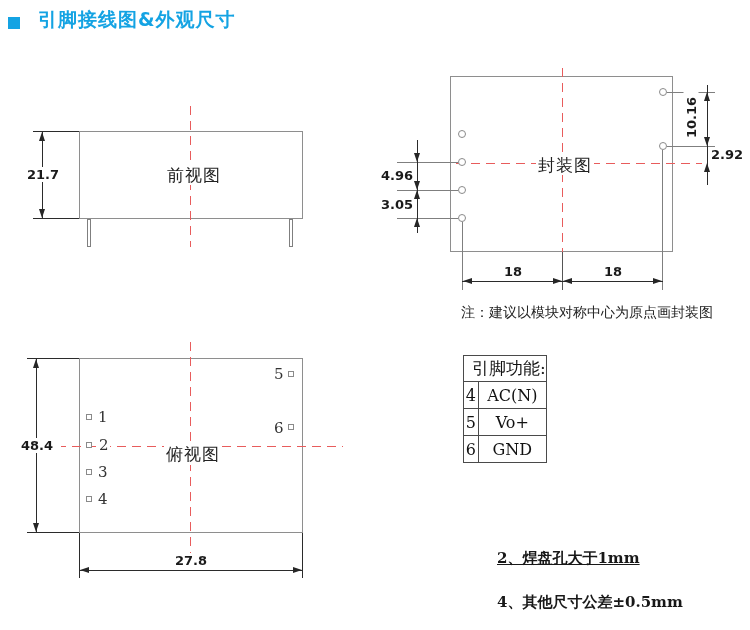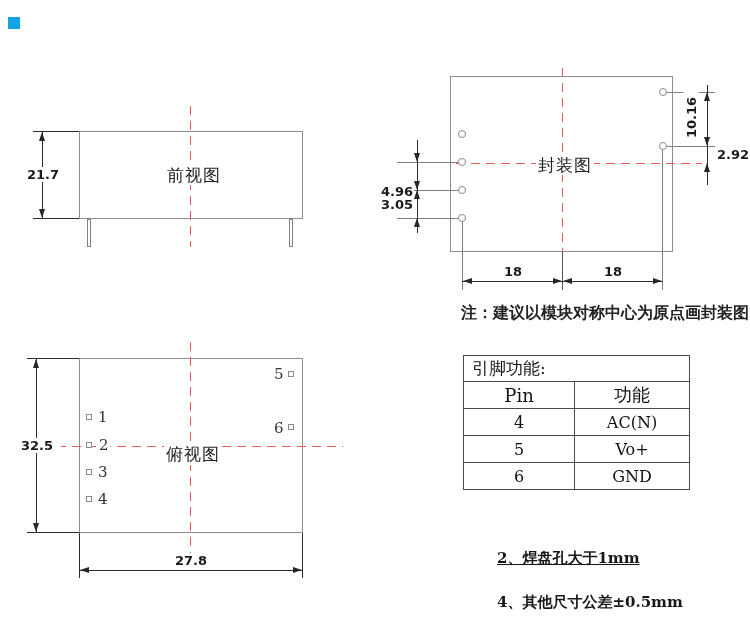--- a/index.html
+++ b/index.html
@@ -26,41 +26,42 @@
   .pcirc{position:absolute;width:8px;height:8px;border:1px solid #8a8a8a;border-radius:50%;background:#fff;box-sizing:border-box;}
   .psq{position:absolute;width:6px;height:6px;border:1px solid #8a8a8a;background:#fff;box-sizing:border-box;}
   
   .dim{position:absolute;font-family:"DejaVu Sans",sans-serif;font-weight:700;font-size:13px;
        color:#1a1a1a;background:#fff;text-align:center;line-height:15px;padding:0 1px;}
   .cjk{position:absolute;font-family:"DejaVu Serif",serif;font-size:17px;color:#222;
        background:#fff;line-height:19px;letter-spacing:1px;padding:0 2px;}
   .pinnum{position:absolute;font-family:"DejaVu Serif",serif;font-size:15px;color:#333;line-height:16px;}
   .note{position:absolute;font-family:"DejaVu Serif",serif;font-size:15px;font-weight:600;
         color:#181818;line-height:18px;white-space:nowrap;}
-  .pknote{position:absolute;font-family:"DejaVu Serif",serif;font-size:16px;font-weight:700;
+  .pknote{position:absolute;font-family:"DejaVu Serif",serif;font-size:14px;font-weight:400;
         color:#222;line-height:17px;white-space:nowrap;}
   .rot{transform:rotate(-90deg);}
   
   .bullet{position:absolute;left:8px;top:17px;width:12px;height:12px;background:#14a3e3;}
   .title{position:absolute;left:38px;top:7px;font-size:19px;font-weight:700;color:#14a3e3;
          font-family:"DejaVu Sans",sans-serif;letter-spacing:1px;}
   
   .pintable{position:absolute;left:463px;top:355px;border-collapse:collapse;table-layout:fixed;}
   .pintable td{border:1px solid #4a4a4a;font-family:"DejaVu Serif",serif;color:#111;
                text-align:center;vertical-align:middle;padding:0;}
   .pintable td.ttl{text-align:left;padding-left:8px;font-size:17px;}
   .pintable td.hd{font-size:18px;}
   .pintable td.cell{font-size:16px;}
 </style>
 </head>
 <body>
 
 <div class="canvas">
 
   <div class="bullet"></div>
+  <div class="title">引脚接线图&amp;外观尺寸</div>
 
   <div class="drect" style="left:79px;top:131px;width:224px;height:88px;"></div>
   <div class="redv" style="left:190px;top:106px;height:141px;"></div>
 
   <div class="drect" style="left:87px;top:219px;width:4px;height:28px;border-width:1px;border-color:#7f7f7f;"></div>
   <div class="drect" style="left:289px;top:219px;width:4px;height:28px;border-width:1px;border-color:#7f7f7f;"></div>
 
   <div class="hline" style="left:33px;top:131px;width:46px;"></div>
   <div class="hline" style="left:33px;top:218px;width:46px;"></div>
   <div class="vline" style="left:42px;top:131px;height:88px;"></div>
@@ -88,29 +89,29 @@
   <div class="ghline" style="left:667px;top:146px;width:48px;"></div>
   <div class="gvline" style="left:662px;top:150px;height:140px;"></div>
   <div class="gvline" style="left:462px;top:222px;height:68px;"></div>
   <div class="vline" style="left:562px;top:252px;height:38px;background:#555;"></div>
 
   <div class="vline" style="left:417px;top:140px;height:93px;"></div>
   <div class="ar ar-down" style="left:413.5px;top:153px;"></div>
   <div class="ar ar-down" style="left:413.5px;top:181px;"></div>
   <div class="ar ar-up" style="left:413.5px;top:190px;"></div>
   <div class="ar ar-up" style="left:413.5px;top:218px;"></div>
-  <div class="dim" style="left:368px;top:168px;width:44px;text-align:right;margin-top:16px;">4.96</div>
+  <div class="dim" style="left:368px;top:168px;width:44px;text-align:right;">4.96</div>
   <div class="dim" style="left:368px;top:197px;width:44px;text-align:right;">3.05</div>
 
   <div class="vline" style="left:707px;top:85px;height:100px;"></div>
   <div class="ar ar-up" style="left:703.5px;top:92px;"></div>
   <div class="ar ar-down" style="left:703.5px;top:137px;"></div>
   <div class="ar ar-up" style="left:703.5px;top:163px;"></div>
   <div class="dim rot" style="left:665px;top:110px;width:50px;">10.16</div>
-  <div class="dim" style="left:710px;top:147px;width:38px;text-align:right;">2.92</div>
+  <div class="dim" style="left:710px;top:147px;width:38px;text-align:left;">2.92</div>
 
   <div class="hline" style="left:462px;top:281px;width:201px;"></div>
   <div class="ar ar-left" style="left:463px;top:277.5px;"></div>
   <div class="ar ar-right" style="left:553px;top:277.5px;"></div>
   <div class="ar ar-left" style="left:563px;top:277.5px;"></div>
   <div class="ar ar-right" style="left:653px;top:277.5px;"></div>
   <div class="dim" style="left:492px;top:264px;width:40px;">18</div>
   <div class="dim" style="left:592px;top:264px;width:40px;">18</div>
   <div class="cjk" style="left:536px;top:156px;">封装图</div>
 
@@ -132,38 +133,34 @@
   <div class="pinnum" style="left:274px;top:366px;">5</div>
   <div class="psq" style="left:288px;top:371px;"></div>
   <div class="pinnum" style="left:274px;top:420px;">6</div>
   <div class="psq" style="left:288px;top:424px;"></div>
 
   <div class="hline" style="left:27px;top:358px;width:52px;"></div>
   <div class="hline" style="left:27px;top:532px;width:52px;"></div>
   <div class="vline" style="left:36px;top:358px;height:175px;"></div>
   <div class="ar ar-up" style="left:32.5px;top:359px;"></div>
   <div class="ar ar-down" style="left:32.5px;top:523px;"></div>
-  <div class="dim" style="left:13px;top:438px;width:46px;">32.5</div>
+  <div class="dim" style="left:13px;top:438px;width:46px;">48.4</div>
 
   <div class="vline" style="left:79px;top:533px;height:45px;"></div>
   <div class="vline" style="left:302px;top:533px;height:45px;"></div>
   <div class="hline" style="left:79px;top:570px;width:224px;"></div>
   <div class="ar ar-left" style="left:80px;top:566.5px;"></div>
   <div class="ar ar-right" style="left:293px;top:566.5px;"></div>
   <div class="dim" style="left:167px;top:553px;width:46px;">27.8</div>
   <div class="cjk" style="left:164px;top:446px;font-family:Liberation Mono, monospace;">俯视图</div>
 
   <table class="pintable">
     <tbody>
         <tr style="height:26px;">
       <td class="ttl" colspan="2">引脚功能:</td>
-    </tr>
-    <tr style="height:27px;">
-      <td class="hd" style="width:110px;">Pin</td>
-      <td class="hd" style="width:114px;">功能</td>
     </tr>
     <tr style="height:27px;">
       <td class="cell">4</td>
       <td class="cell">AC(N)</td>
     </tr>
     <tr style="height:27px;">
       <td class="cell">5</td>
       <td class="cell">Vo+</td>
     </tr>
     <tr style="height:27px;">

